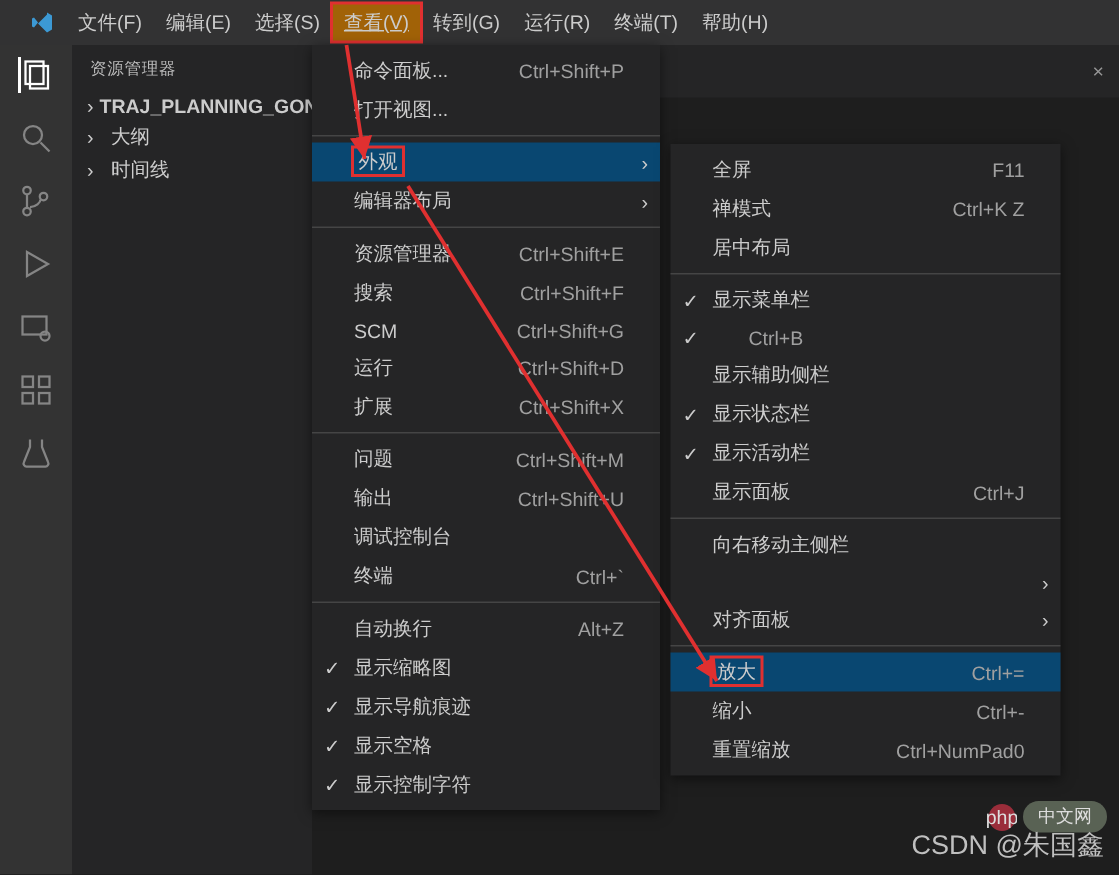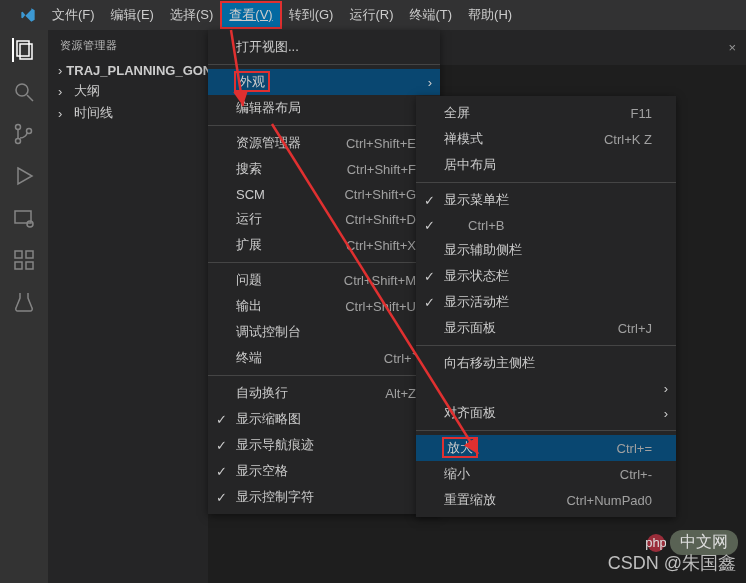--- a/index.html
+++ b/index.html
@@ -2,21 +2,21 @@
 <html><head>
   <meta charset="utf-8">
   <style>
     * { margin: 0; padding: 0; box-sizing: border-box; font-family: "Segoe UI", "Microsoft YaHei", sans-serif; font-size: 13px; }
     body { background: #1e1e1e; color: #cccccc; width: 746px; height: 583px; overflow: hidden; position: relative; }
     
     .titlebar { height: 30px; background: #323233; display: flex; align-items: center; padding-left: 20px; }
     .titlebar .logo { width: 16px; height: 16px; margin-right: 8px; }
     .menubar { display: flex; }
     .menubar-item { padding: 4px 8px; cursor: pointer; color: #cccccc; }
-    .menubar-item.active { background: #0369a1; text-decoration: underline; }
+    .menubar-item.active { background: #a16207; text-decoration: underline; }
     .menubar-item.highlight { outline: 2px solid #e03030; outline-offset: -1px; }
     
     .main { display: flex; height: calc(100% - 30px); position: relative; }
     .activitybar { width: 48px; background: #333333; display: flex; flex-direction: column; align-items: center; padding-top: 8px; gap: 18px; }
     .activitybar .act-icon { width: 24px; height: 24px; color: #858585; display:flex; align-items:center; justify-content:center; }
     .activitybar .act-icon.active { color: #ffffff; }
     .activitybar .act-icon.active::before { content:""; position:absolute; left:0; width:2px; height:24px; background:#fff; }
     
     .sidebar { width: 160px; background: #252526; }
     .sidebar-title { padding: 8px 12px; font-size: 11px; color: #bbbbbb; letter-spacing: 0.5px; }
@@ -34,26 +34,26 @@
     .menu-item { display:flex; align-items:center; padding: 4px 24px 4px 28px; color:#cccccc; position:relative; min-height:24px; }
     .menu-item .label { flex:1; }
     .menu-item .shortcut { color:#a0a0a0; margin-left: 24px; }
     .menu-item.hover { background: #094771; }
     .menu-item.highlight-label .label span.labeltext { outline: 2px solid #e03030; padding: 1px 3px; }
     .menu-item .sub-arrow { position:absolute; right:8px; }
     .menu-sep { height:1px; background: #454545; margin: 4px 0; }
     .check { position:absolute; left:8px; }
     
     .menu.view-menu { top: 30px; left: 208px; width: 232px; }
-    .menu.appearance-menu { top: 96px; left: 416px; width: 260px; }
+    .menu.appearance-menu { top: 96px; left: 447px; width: 260px; }
     
     .arrow-line { position:absolute; pointer-events:none; z-index:50; }
     
     .watermark { position:absolute; right:8px; bottom:28px; display:flex; align-items:center; gap:4px; opacity:0.85; }
-    .watermark .bubble { background:#646e5e; color:#fff; padding:2px 10px; border-radius:12px; font-size:16px; }
+    .watermark .bubble { background:#646e5e; color:#fff; padding:2px 10px; border-radius:12px; font-size:12px; }
     .csdn { position:absolute; right:10px; bottom:8px; color:#bfbfbf; font-size:18px; }
   </style>
 </head>
 <body>
 
 <div class="titlebar">
   <svg class="logo" viewBox="0 0 24 24">
       <path fill="#3c99d4" d="M17 2l5 3v14l-5 3-9-9 9-9zM4 7l4 5-4 5-2-1V8l2-1z"></path>
     </svg>
   <div class="menubar">
@@ -141,20 +141,24 @@
       <span class="bc-sep">›</span>
       <svg class="cube" viewBox="0 0 16 16">
           <path fill="#b180d7" d="M8 1l6 3.5v7L8 15l-6-3.5v-7L8 1z"></path>
         </svg>
       <span>main(int, char **)</span>
     </div>
   </div>
 </div>
 
 <div class="menu view-menu">
+  <div class="menu-item">
+      <span class="label">命令面板...</span>
+      <span class="shortcut">Ctrl+Shift+P</span>
+    </div>
   <div class="menu-item">
       <span class="label">打开视图...</span>
     </div>
   <div class="menu-sep"></div>
   <div class="menu-item hover highlight-label">
       <span class="label"><span class="labeltext">外观</span></span>
       <span class="sub-arrow">›</span>
     </div>
   <div class="menu-item">
       <span class="label">编辑器布局</span>

